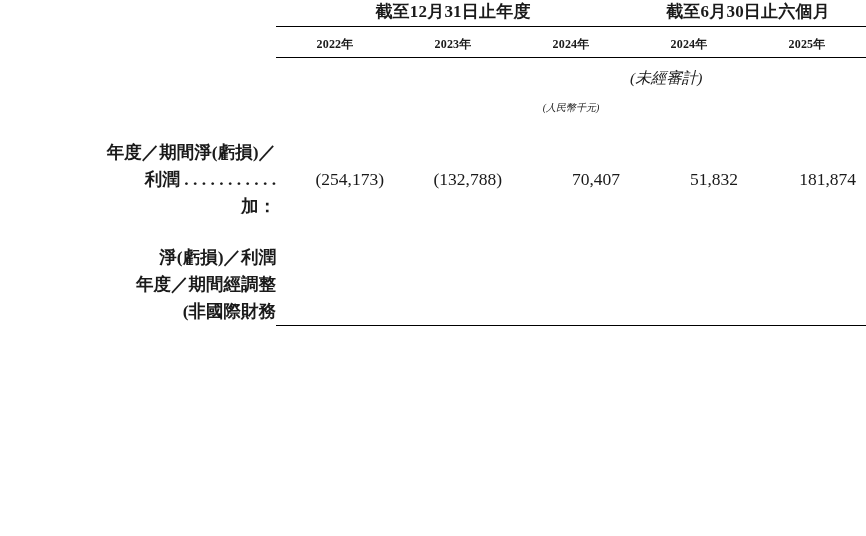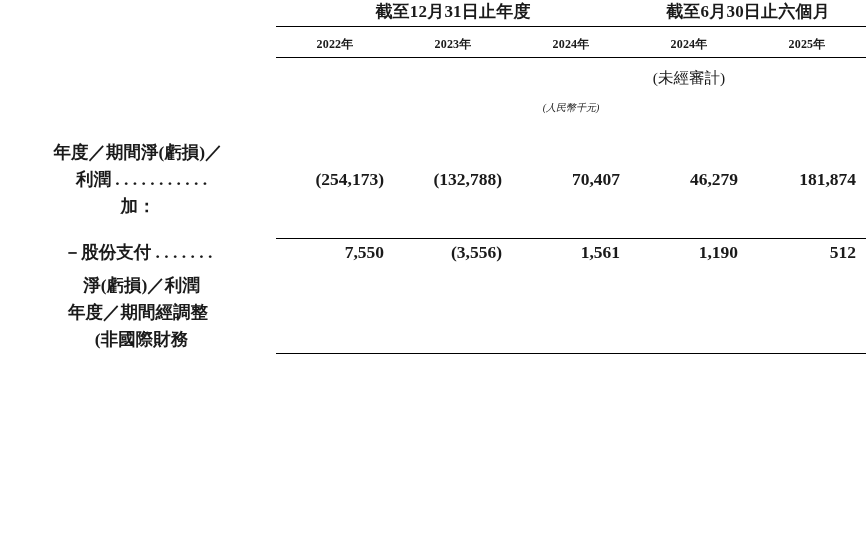--- a/index.html
+++ b/index.html
@@ -52,45 +52,46 @@
     text-align: center;
     font-size: 12px;
     font-weight: bold;
     padding-bottom: 4px;
     letter-spacing: 0.2px;
   }
   .yr-under {
     border-bottom: 1.3px solid #000;
   }
   .subnote {
-    text-align: center;
+    text-align: left;
     font-size: 15.5px;
+    font-style: italic;
     padding-top: 10px;
     padding-bottom: 2px;
   }
   .unitnote {
     text-align: center;
     font-size: 10px;
     font-style: italic;
     padding-top: 10px;
     padding-bottom: 2px;
   }
 
   
   .lbl {
     font-size: 17.5px;
     font-weight: bold;
-    text-align: center;
+    text-align: right;
     line-height: 1.55;
     white-space: nowrap;
   }
   .lbl.indent { padding-left: 7px; margin-left: 14px; }
   .num {
     font-size: 17.5px;
-    font-weight: bold;
+    font-weight: normal;
     text-align: right;
     padding-right: 10px;
     line-height: 1.55;
     white-space: nowrap;
   }
   .num.reg { font-weight: bold; }
   .center-note {
     text-align: center;
     font-size: 17px;
     font-weight: bold;
@@ -171,21 +172,21 @@
       <td class="num"></td>
       <td class="num"></td>
       <td class="num"></td>
     </tr>
 
     <tr>
       <td class="lbl indent">利潤 . . . . . . . . . . .</td>
       <td class="num">(254,173)</td>
       <td class="num">(132,788)</td>
       <td class="num">70,407</td>
-      <td class="num">46,279</td>
+      <td class="num">51,832</td>
       <td class="num">181,874</td>
     </tr>
 
     <tr>
       <td class="lbl">加：</td>
       <td class="num"></td>
       <td class="num"></td>
       <td class="num"></td>
       <td class="num"></td>
       <td class="num"></td>
@@ -193,28 +194,20 @@
 
     <tr class="gap-md">
       <td colspan="6"></td>
     </tr>
 
 
     <tr class="gap-sm">
       <td colspan="6"></td>
     </tr>
 
-    <tr class="line-single">
-      <td class="lbl">－股份支付 . . . . . . .</td>
-      <td class="num reg">7,550</td>
-      <td class="num reg">(3,556)</td>
-      <td class="num reg">1,561</td>
-      <td class="num reg">1,190</td>
-      <td class="num reg">512</td>
-    </tr>
 
     <tr class="gap-sm">
       <td colspan="6"></td>
     </tr>
 
     <tr>
       <td class="lbl indent">淨(虧損)／利潤</td>
       <td class="num"></td>
       <td class="num"></td>
       <td class="num"></td>

